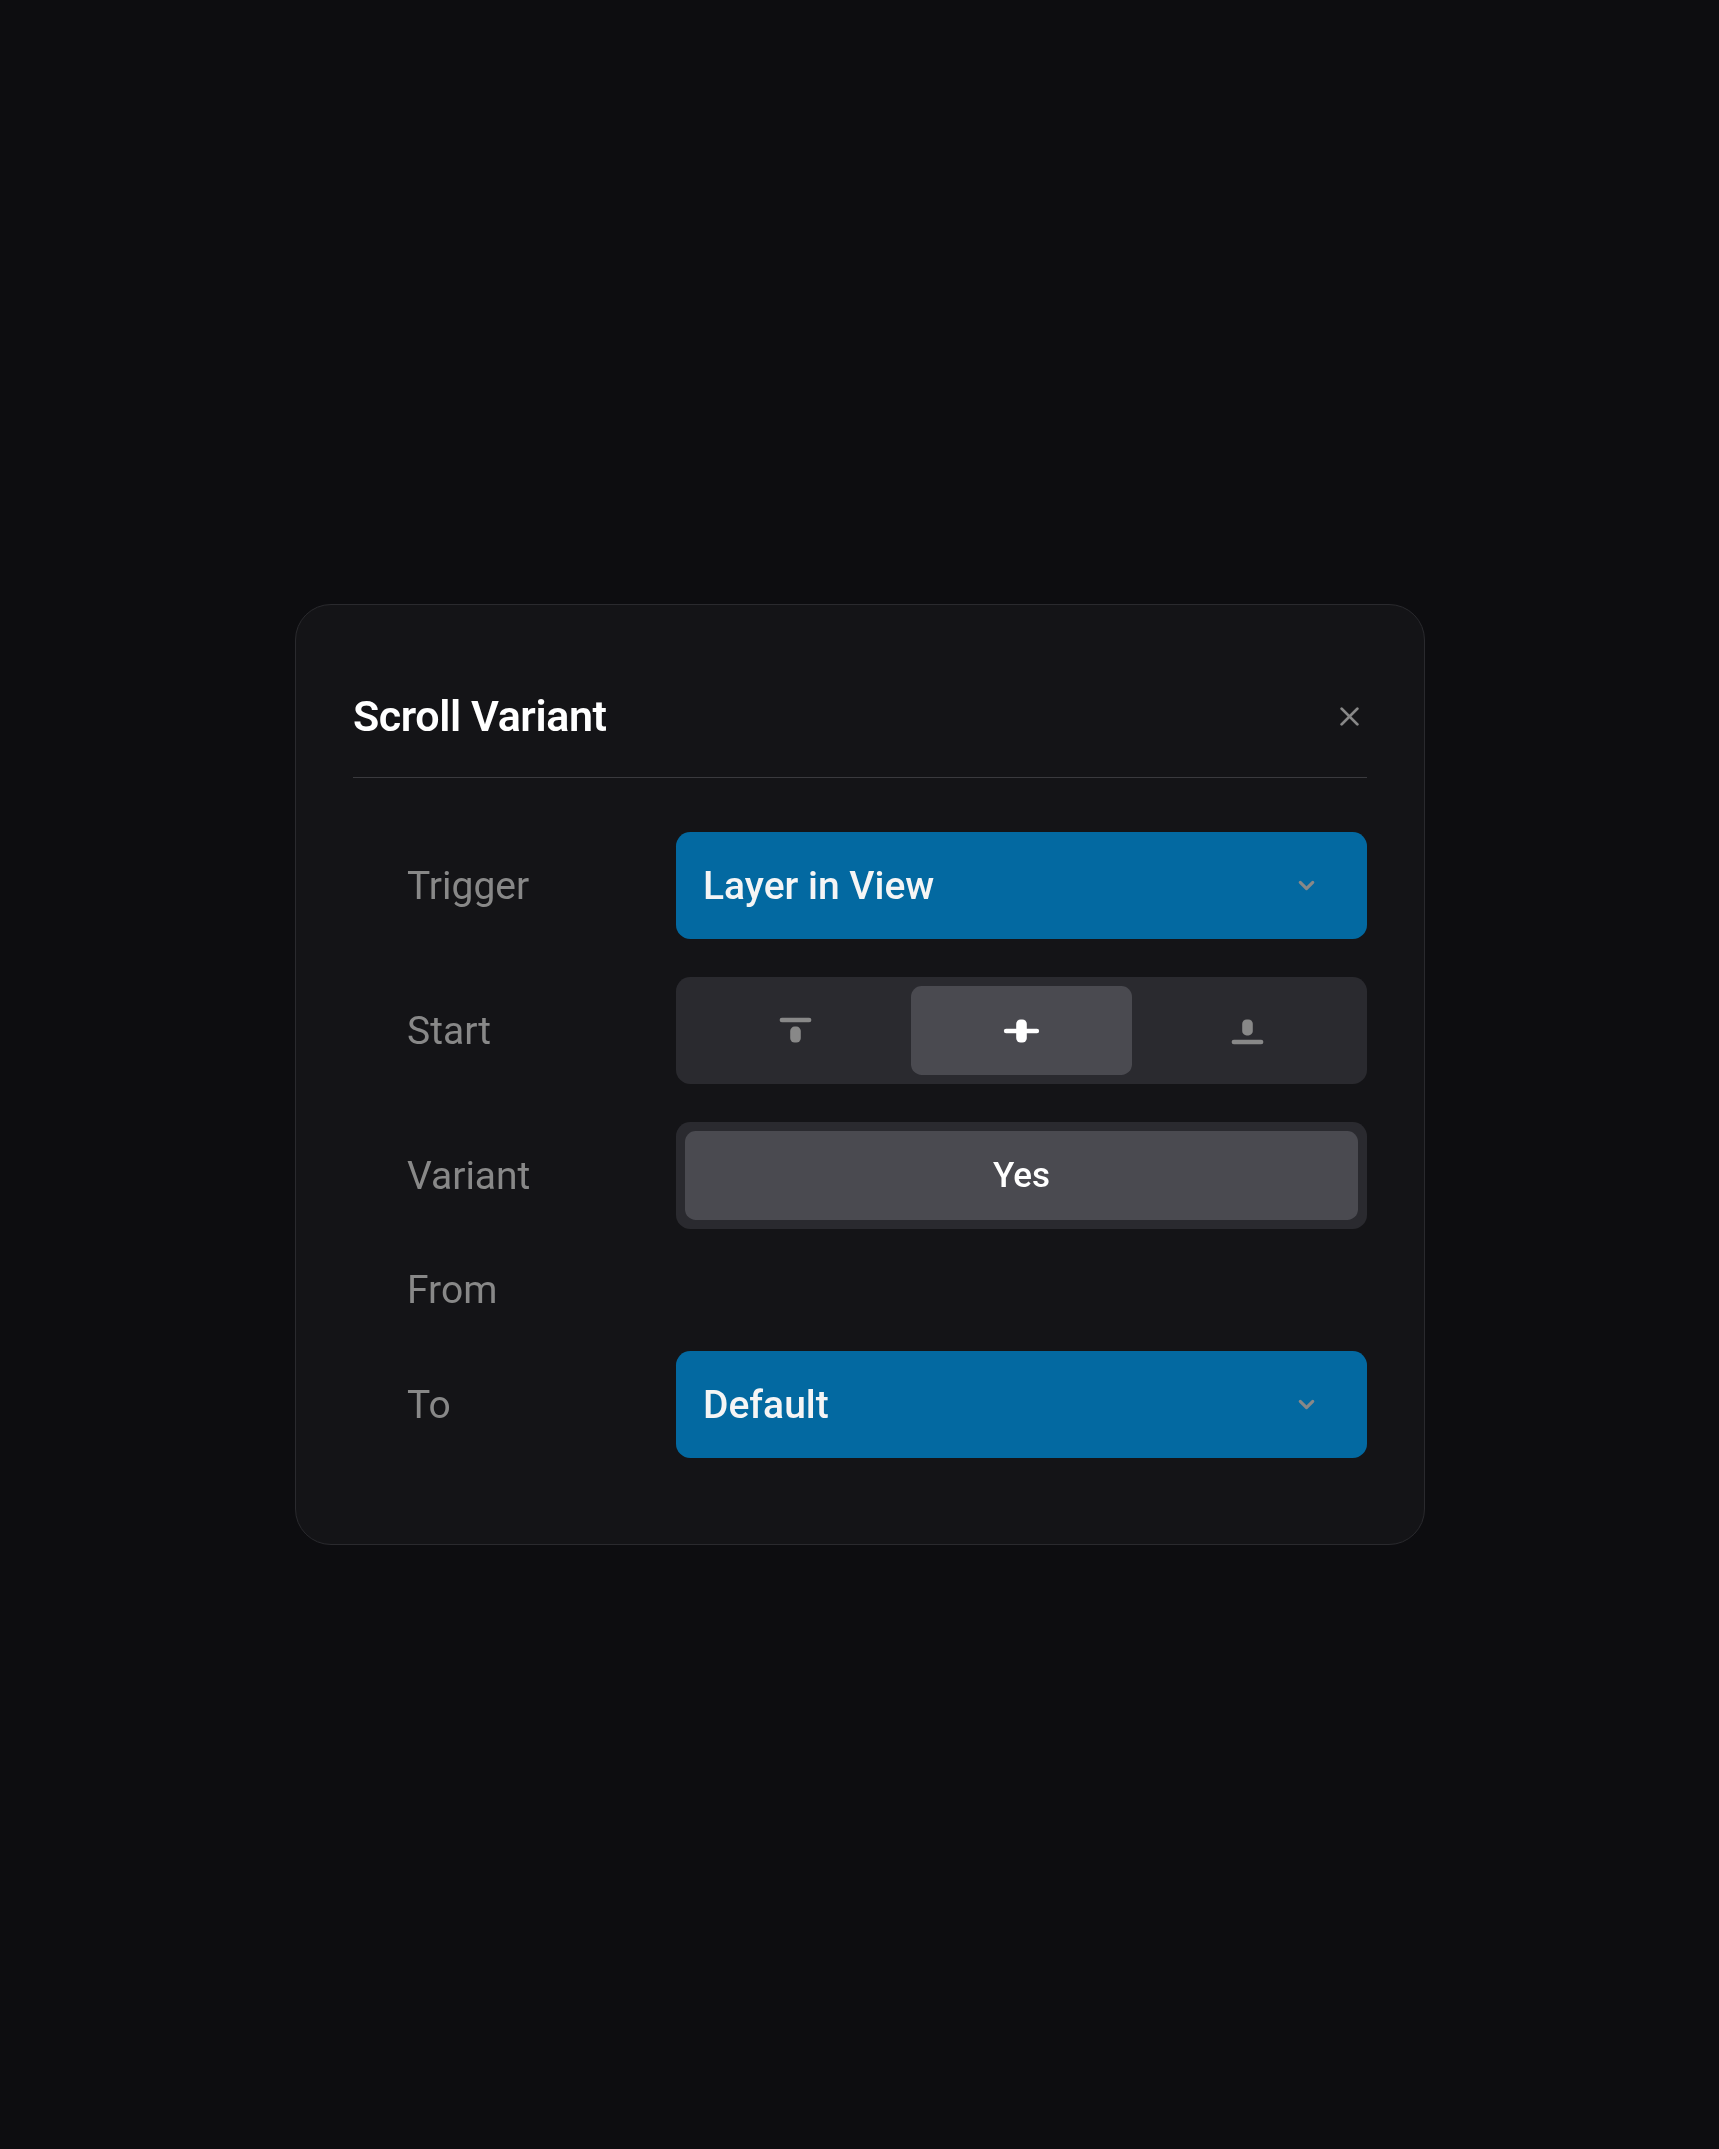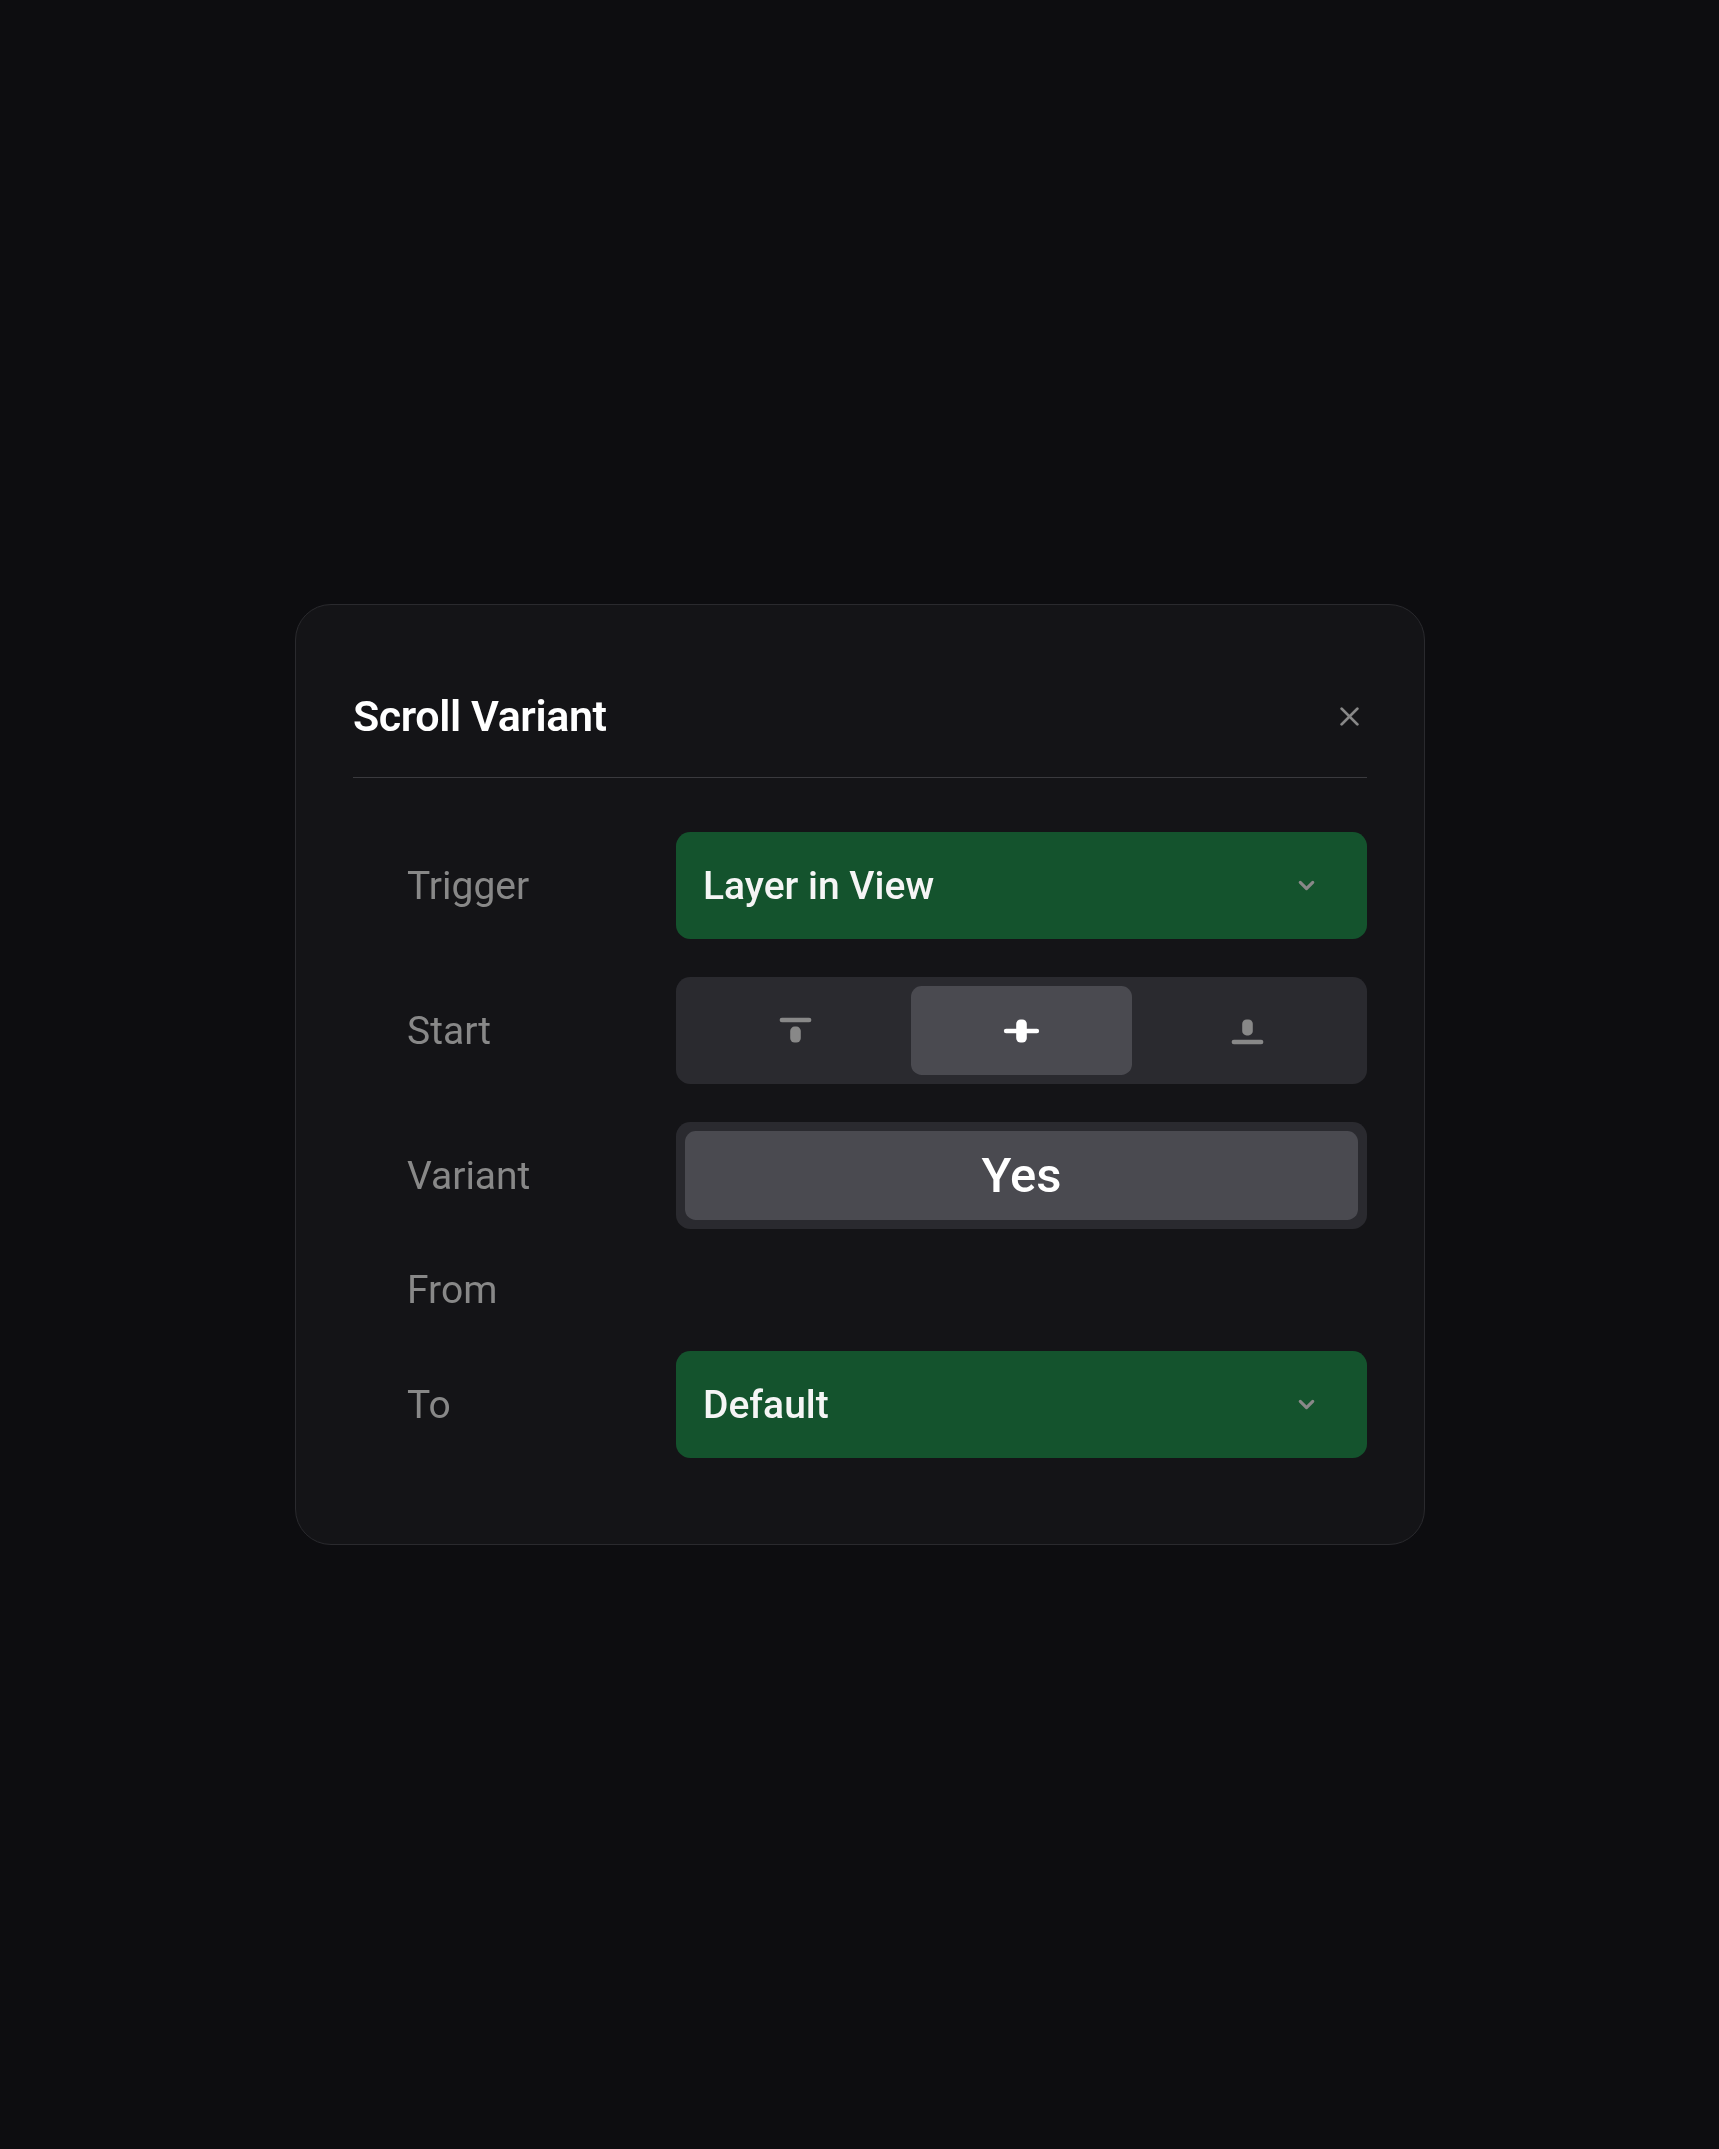--- a/index.html
+++ b/index.html
@@ -59,21 +59,21 @@
     .row-label {
       width: 269px;
       font-size: 39px;
       color: #888888;
       font-weight: 400;
     }
     .control {
       flex: 1;
     }
     .select {
-      background: #14532d;
+      background: #0369a1;
       border-radius: 14.3px;
       height: 107px;
       display: flex;
       align-items: center;
       justify-content: space-between;
       padding: 0 48px 0 27px;
       cursor: pointer;
     }
     .select-value {
       font-size: 39px;
@@ -118,21 +118,21 @@
       padding: 9px;
       gap: 5.4px;
     }
     .pill-btn {
       flex: 1;
       border-radius: 10.7px;
       display: flex;
       align-items: center;
       justify-content: center;
       cursor: pointer;
-      font-size: 49px;
+      font-size: 35px;
       font-weight: 500;
       color: #888888;
     }
     .pill-btn.active {
       background: #4a4a50;
       color: #ffffff;
     }
   </style>
 </head>
 <body>

